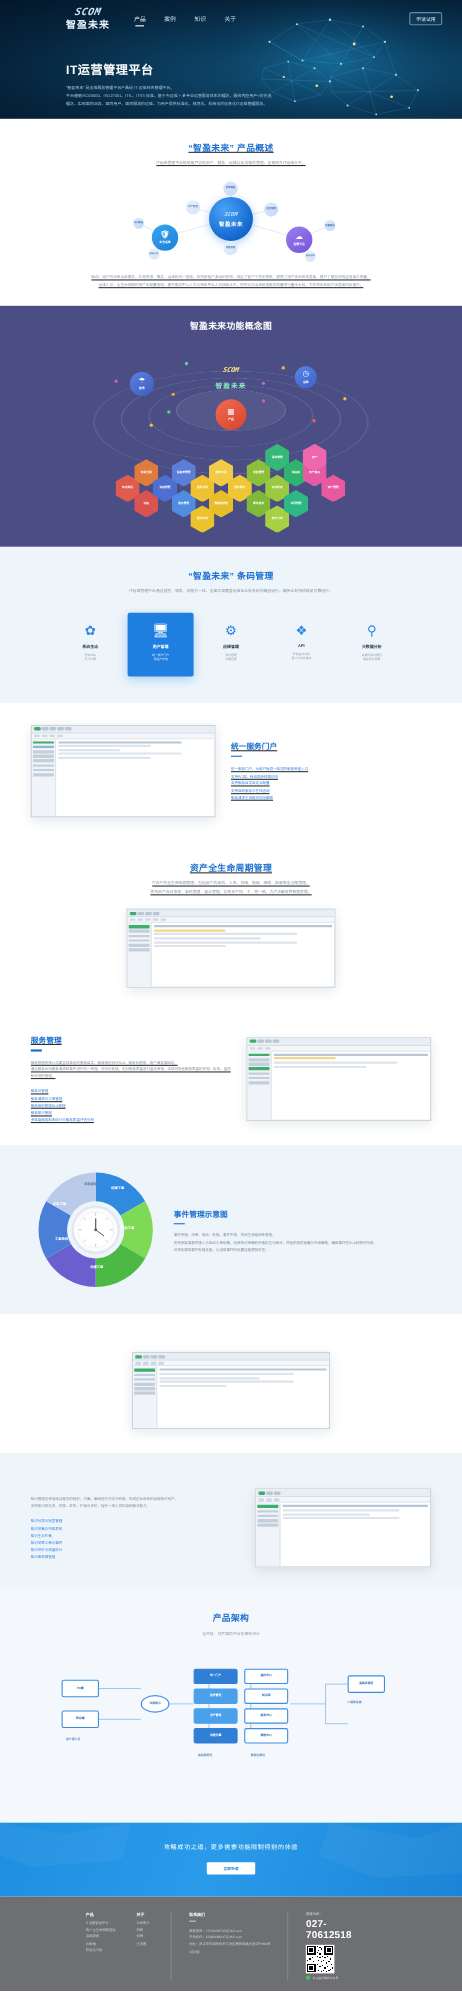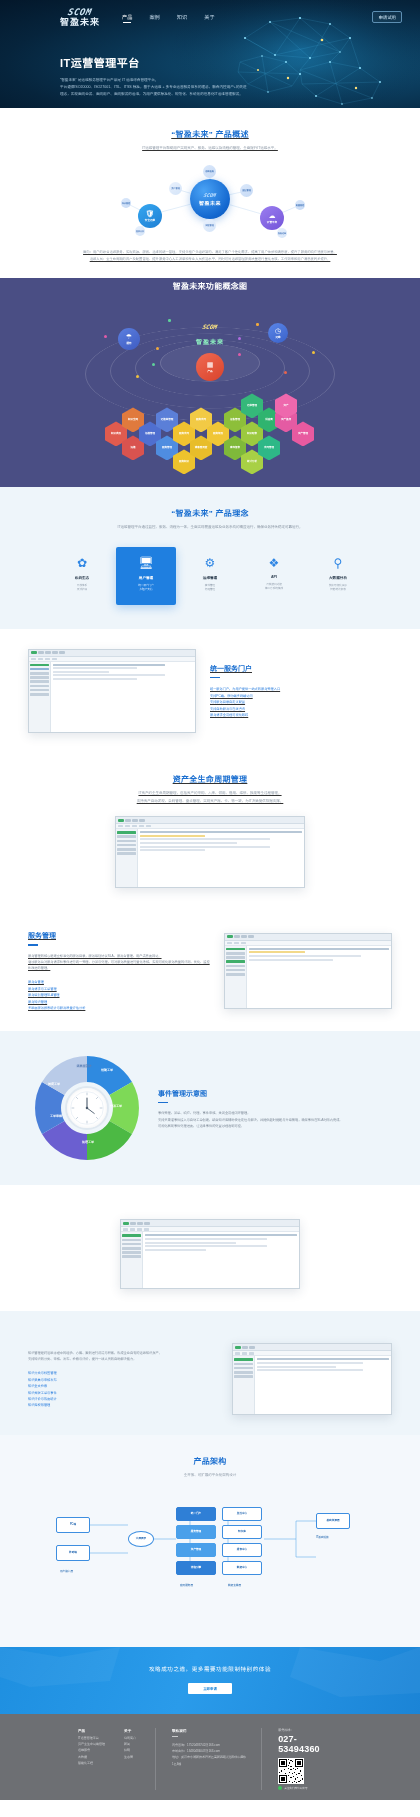--- a/index.html
+++ b/index.html
@@ -84,21 +84,21 @@
   .sat.sm { width:13px; height:13px; font-size:2.2px; }
   .sat.xs { width:10px; height:10px; font-size:2px; }
   .sat-blue { background:linear-gradient(145deg,#35a7f0,#1f7fd4); }
   .sat-purple { background:linear-gradient(145deg,#9b7ef0,#7354d8); }
   .sat-pale { background:linear-gradient(145deg,#dce9fb,#c5d9f5); color:#4a7bbd; }
   .sat-pale2 { background:linear-gradient(145deg,#e9f1fd,#d4e4f8); color:#5a86c4; }
   .ov-foot { padding:0 58px; margin-top:10px; }
   .ov-foot p { font-size:3.3px; line-height:2.0; color:#8d98a6; text-align:center; }
 
   
-  .concept { background:#4a4e84; padding:2px 0 22px; position:relative; overflow:hidden; }
+  .concept { background:#4a4e84; padding:12px 0 22px; position:relative; overflow:hidden; }
   .orbit-area { position:relative; height:100px; margin-top:10px; }
   .orbit {
     position:absolute; left:50%; transform:translateX(-50%) rotateX(68deg);
     border:1px solid rgba(255,255,255,.16); border-radius:50%;
   }
   .o1 { width:100px; height:100px; top:12px; background:rgba(255,255,255,.05); }
   .o2 { width:150px; height:150px; top:-8px; }
   .o3 { width:200px; height:200px; top:-30px; }
   .o4 { width:250px; height:250px; top:-52px; }
   .concept-brand {
@@ -431,21 +431,21 @@
       <div class="hex" style="left:241px;top:-10px;background:#35b87a">运维管理</div>
       <div class="hex" style="left:258px;top:4px;background:#2fb46f">供应商</div>
       <div class="hex" style="left:258px;top:32px;background:#2eb887">合同管理</div>
       <div class="hex" style="left:275px;top:4px;background:#e45ba3">资产盘点</div>
       <div class="hex" style="left:275px;top:-10px;background:#ee68ad">资产</div>
       <div class="hex" style="left:292px;top:18px;background:#e85aa0">资产管理</div>
     </div>
   </section>
 
   <section class="concept2">
-    <h2 class="sec-title">“智盈未来” 产品理念</h2>
+    <h2 class="sec-title">“智盈未来” 条码管理</h2>
     <p class="sec-desc">IT运维管理平台通过监控、服务、流程为一体，全面实现覆盖运维及业务系统的精益运行，确保业务持续稳定可靠运行。</p>
 
     <div class="feat-row">
       <div class="feat-card">
         <div class="feat-ico">✿</div>
         <div class="feat-name">系统生态</div>
         <div class="feat-sub"><span>开放体系</span><br><span>灵活扩展</span></div>
       </div>
       <div class="feat-card hl">
         <div class="feat-ico">🖥</div>
@@ -820,21 +820,21 @@
       <div class="foot-col sep" style="width:120px">
         <div class="foot-h">联系我们</div>
         <div class="foot-rule"></div>
         <p>商务咨询：17520483742@163.com</p>
         <p>市场合作：13480484047@163.com</p>
         <p>地址：武汉市东湖新技术开发区高新四路光谷软件园A栋1区4楼</p>
       </div>
 
       <div class="foot-col sep" style="width:90px">
         <div class="tel-label">服务热线：</div>
-        <div class="tel-num">027-53494360</div>
+        <div class="tel-num">027-70612518</div>
         <div class="qr">
           <svg class="qr-inner" viewBox="0 0 21 21" shape-rendering="crispEdges">
             <rect width="21" height="21" fill="#fff"></rect>
             <g fill="#000">
               <rect x="0" y="0" width="7" height="1"></rect>
                 <rect x="0" y="6" width="7" height="1"></rect>
               <rect x="0" y="0" width="1" height="7"></rect>
                 <rect x="6" y="0" width="1" height="7"></rect>
               <rect x="2" y="2" width="3" height="3"></rect>
               <rect x="14" y="0" width="7" height="1"></rect>

